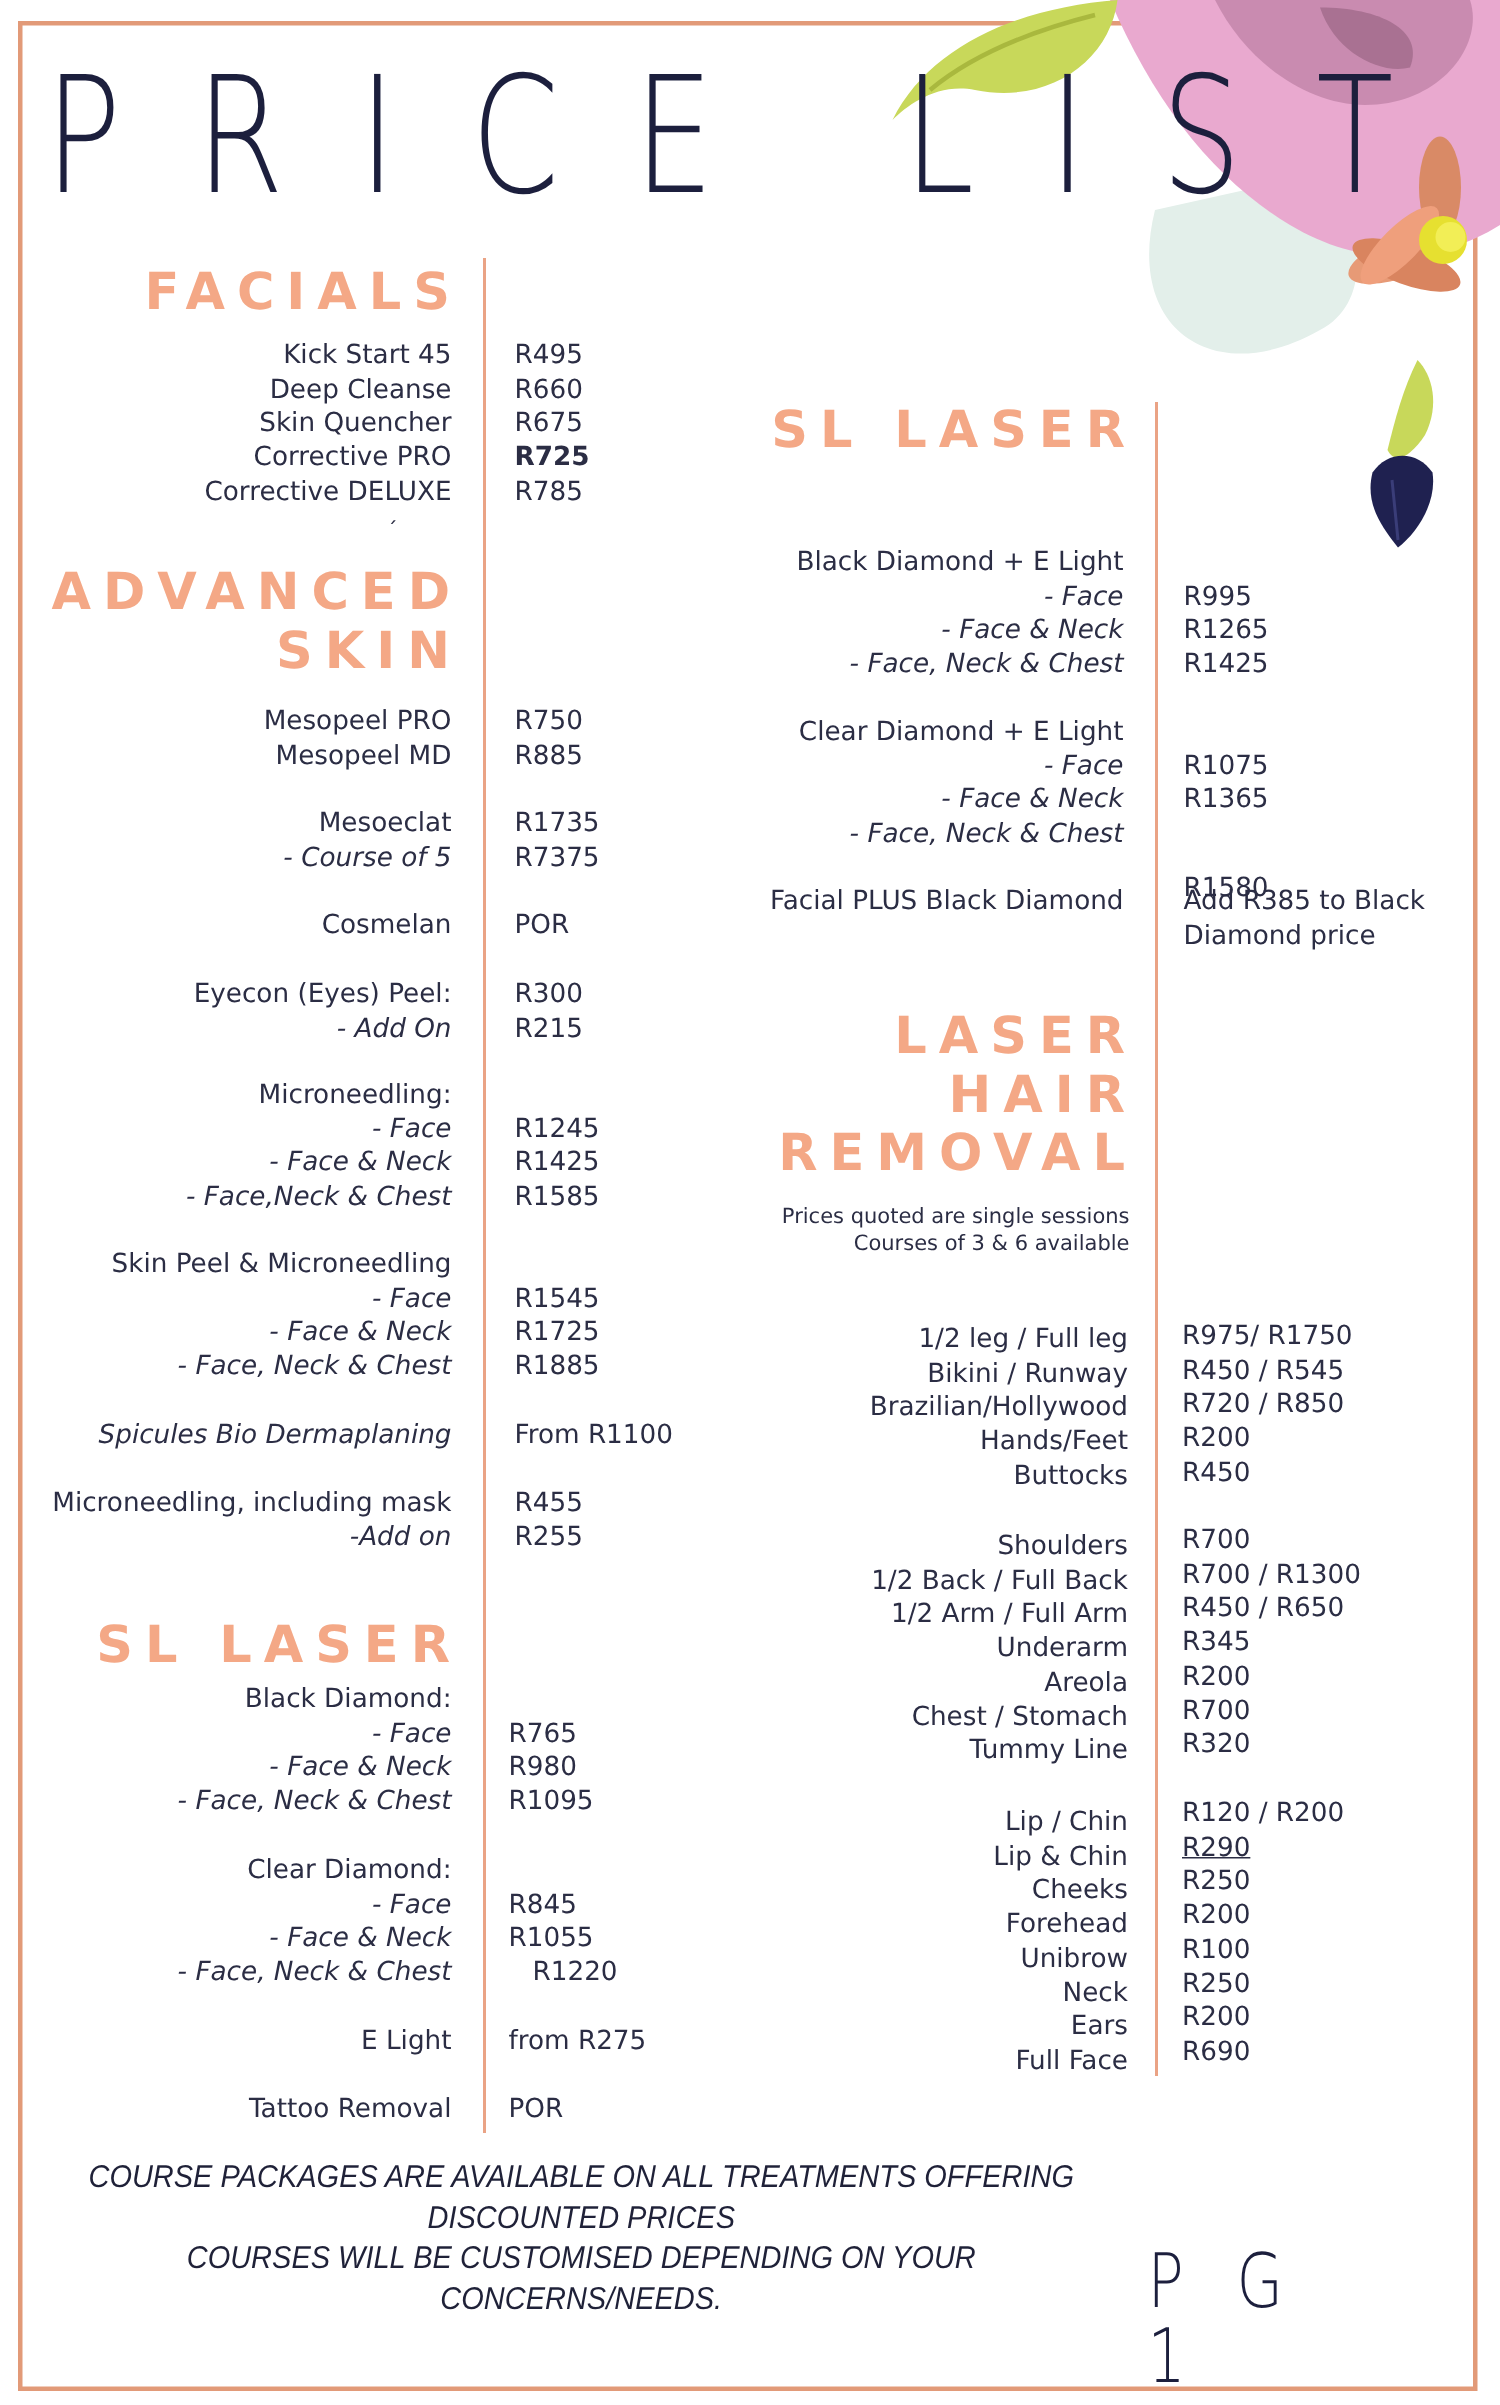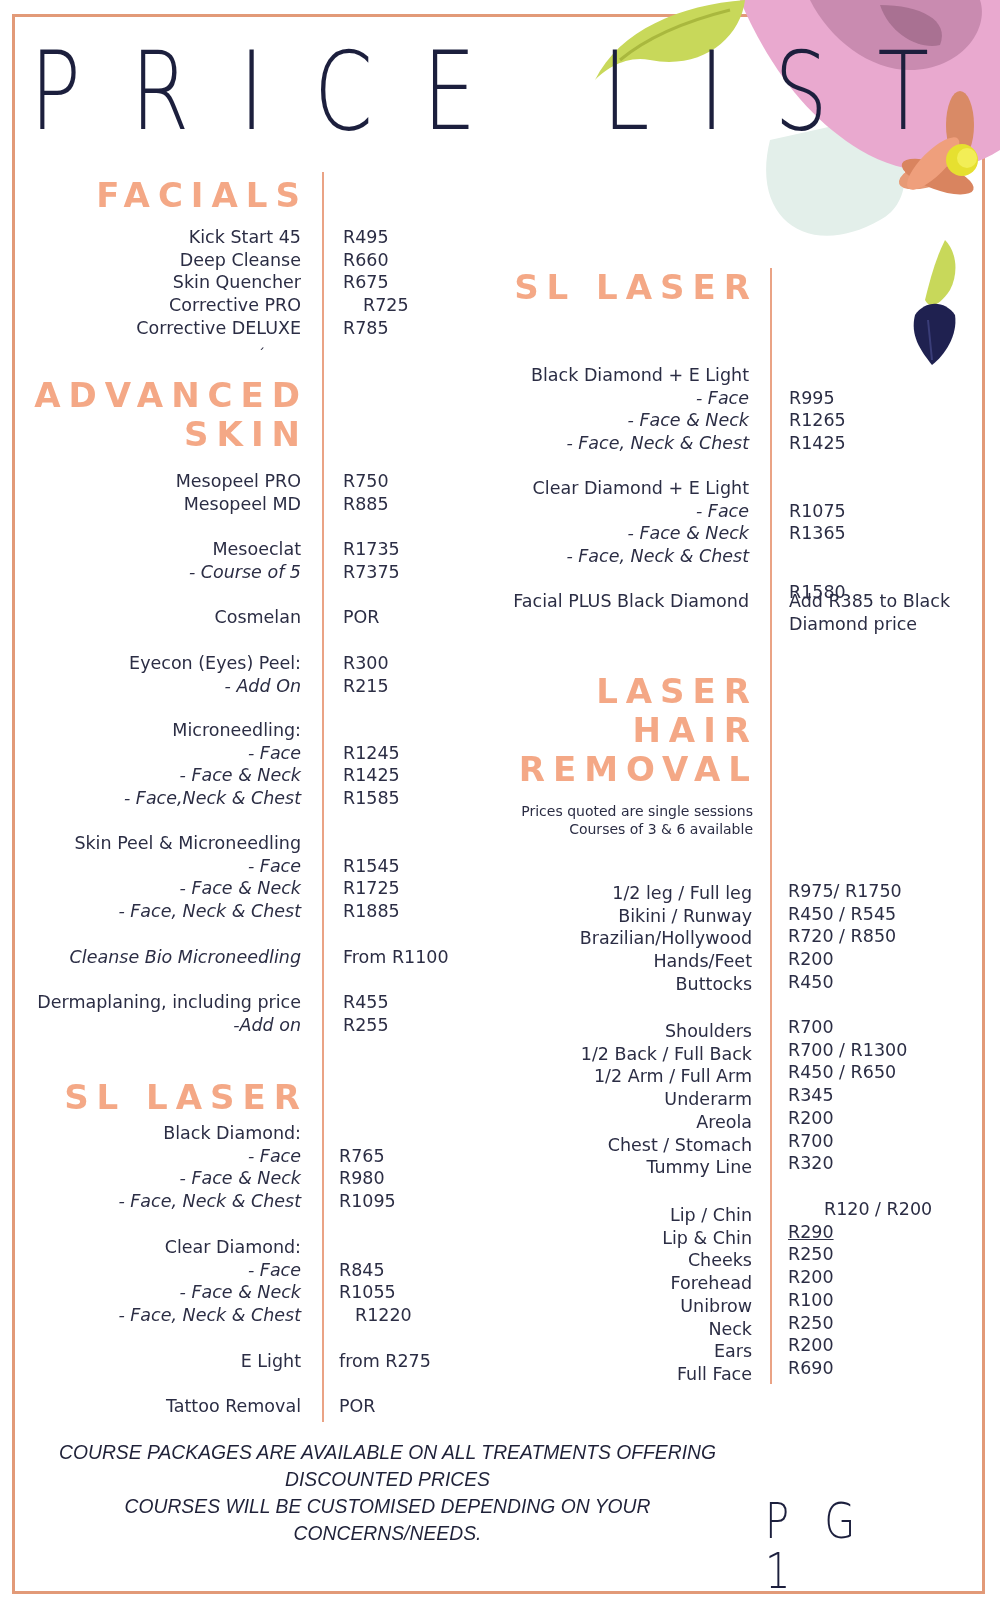--- a/index.html
+++ b/index.html
@@ -60,21 +60,21 @@
   <div>FACIALS</div>
 </div>
 <div class="col" style="left:0; top:226px; width:1000px;">
   <div class="lbl" style="right:699px; top:0;">Kick Start 45</div>
   <div class="val" style="left:343px; top:0;">R495</div>
   <div class="lbl" style="right:699px; top:22.7px;">Deep Cleanse</div>
   <div class="val" style="left:343px; top:22.7px;">R660</div>
   <div class="lbl" style="right:699px; top:45.4px;">Skin Quencher</div>
   <div class="val" style="left:343px; top:45.4px;">R675</div>
   <div class="lbl" style="right:699px; top:68.1px;">Corrective PRO</div>
-  <div class="val" style="left:363px; top:68.1px;">R725</div>
+  <div class="val" style="left:343px; top:68.1px;font-weight:bold;">R725</div>
   <div class="lbl" style="right:699px; top:90.8px;">Corrective DELUXE</div>
   <div class="val" style="left:343px; top:90.8px;">R785</div>
 </div>
 <div class="tick">´</div>
 
 <div class="heading" style="right:692px; top:376px;">
   <div>ADVANCED</div>
   <div>SKIN</div>
 </div>
 <div class="col" style="left:0; top:470px; width:1000px;">
@@ -105,24 +105,24 @@
   <div class="val" style="left:343px; top:317.1px;">R1585</div>
 
   <div class="lbl" style="right:699px; top:362px;">Skin Peel &amp; Microneedling</div>
   <div class="lbl it" style="right:699px; top:384.7px;">- Face</div>
   <div class="val" style="left:343px; top:384.7px;">R1545</div>
   <div class="lbl it" style="right:699px; top:407.4px;">- Face &amp; Neck</div>
   <div class="val" style="left:343px; top:407.4px;">R1725</div>
   <div class="lbl it" style="right:699px; top:430.1px;">- Face, Neck &amp; Chest</div>
   <div class="val" style="left:343px; top:430.1px;">R1885</div>
 
-  <div class="lbl it" style="right:699px; top:476px;">Cleanse Bio Microneedling</div>
+  <div class="lbl it" style="right:699px; top:476px;">Spicules Bio Dermaplaning</div>
   <div class="val" style="left:343px; top:476px;">From R1100</div>
 
-  <div class="lbl" style="right:699px; top:521px;">Dermaplaning, including price</div>
+  <div class="lbl" style="right:699px; top:521px;">Microneedling, including mask</div>
   <div class="val" style="left:343px; top:521px;">R455</div>
   <div class="lbl it" style="right:699px; top:543.7px;">-Add on</div>
   <div class="val" style="left:343px; top:543.7px;">R255</div>
 </div>
 
 <div class="heading" style="right:692px; top:1078px;">
   <div>SL LASER</div>
 </div>
 <div class="col" style="left:0; top:1122px; width:1000px;">
   <div class="lbl" style="right:699px; top:0;">Black Diamond:</div>
@@ -203,21 +203,21 @@
   <div class="lbl" style="right:248px; top:206.1px;">Underarm</div>
   <div class="val" style="left:788px; top:202.1px;">R345</div>
   <div class="lbl" style="right:248px; top:228.8px;">Areola</div>
   <div class="val" style="left:788px; top:224.8px;">R200</div>
   <div class="lbl" style="right:248px; top:251.5px;">Chest / Stomach</div>
   <div class="val" style="left:788px; top:247.5px;">R700</div>
   <div class="lbl" style="right:248px; top:274.2px;">Tummy Line</div>
   <div class="val" style="left:788px; top:270.2px;">R320</div>
 
   <div class="lbl" style="right:248px; top:322px;">Lip / Chin</div>
-  <div class="val" style="left:788px; top:316px;margin-left:36px;">R120 / R200</div>
+  <div class="val" style="left:788px; top:316px;">R120 / R200</div>
   <div class="lbl" style="right:248px; top:344.7px;">Lip &amp; Chin</div>
   <div class="val" style="left:788px; top:338.7px;text-decoration:underline;">R290</div>
   <div class="lbl" style="right:248px; top:367.4px;">Cheeks</div>
   <div class="val" style="left:788px; top:361.4px;">R250</div>
   <div class="lbl" style="right:248px; top:390.1px;">Forehead</div>
   <div class="val" style="left:788px; top:384.1px;">R200</div>
   <div class="lbl" style="right:248px; top:412.8px;">Unibrow</div>
   <div class="val" style="left:788px; top:406.8px;">R100</div>
   <div class="lbl" style="right:248px; top:435.5px;">Neck</div>
   <div class="val" style="left:788px; top:429.5px;">R250</div>

